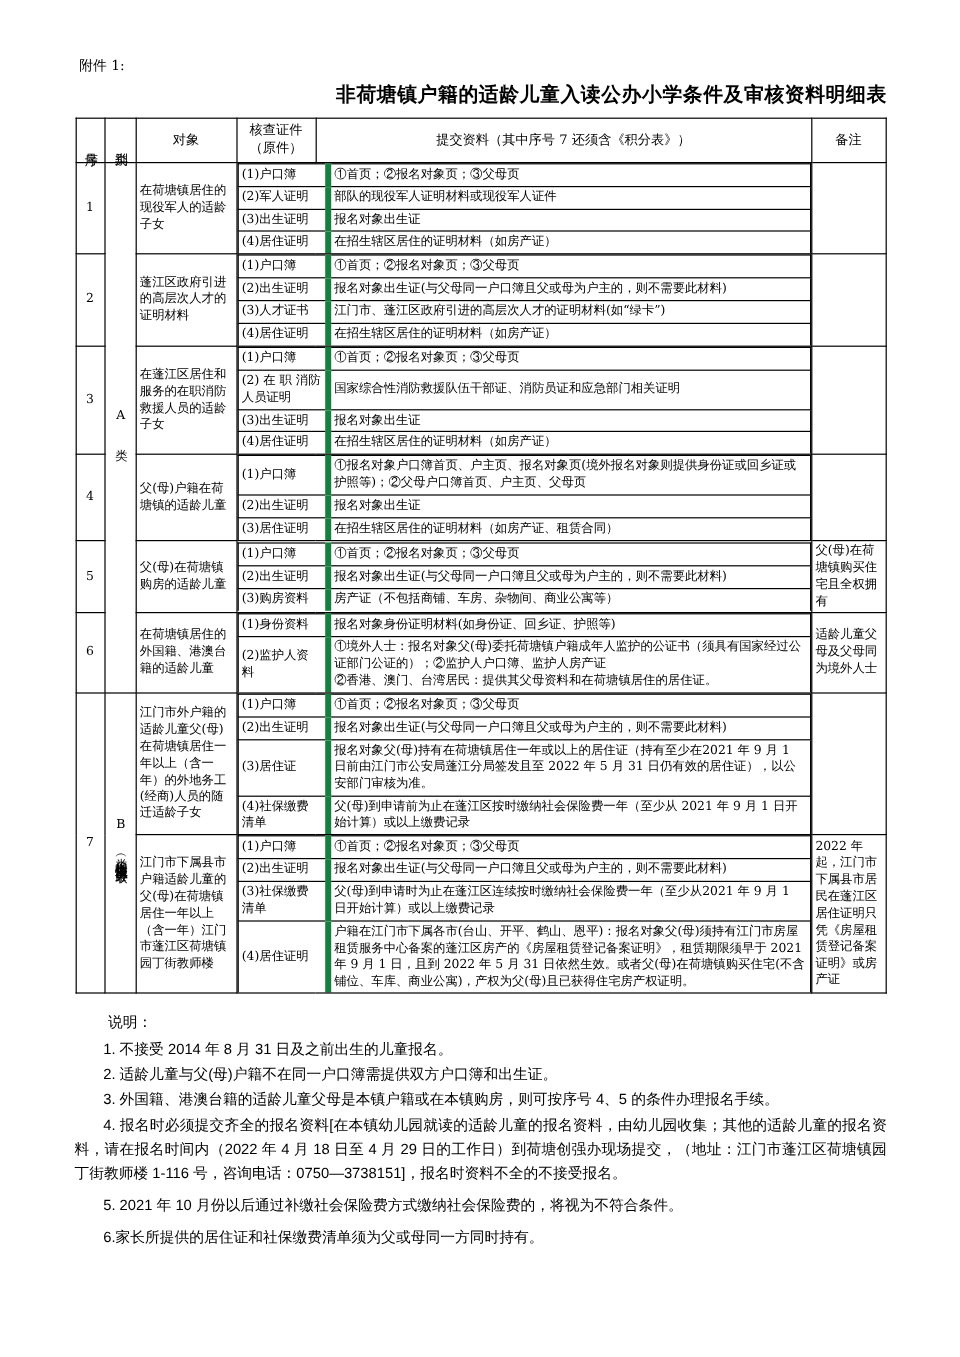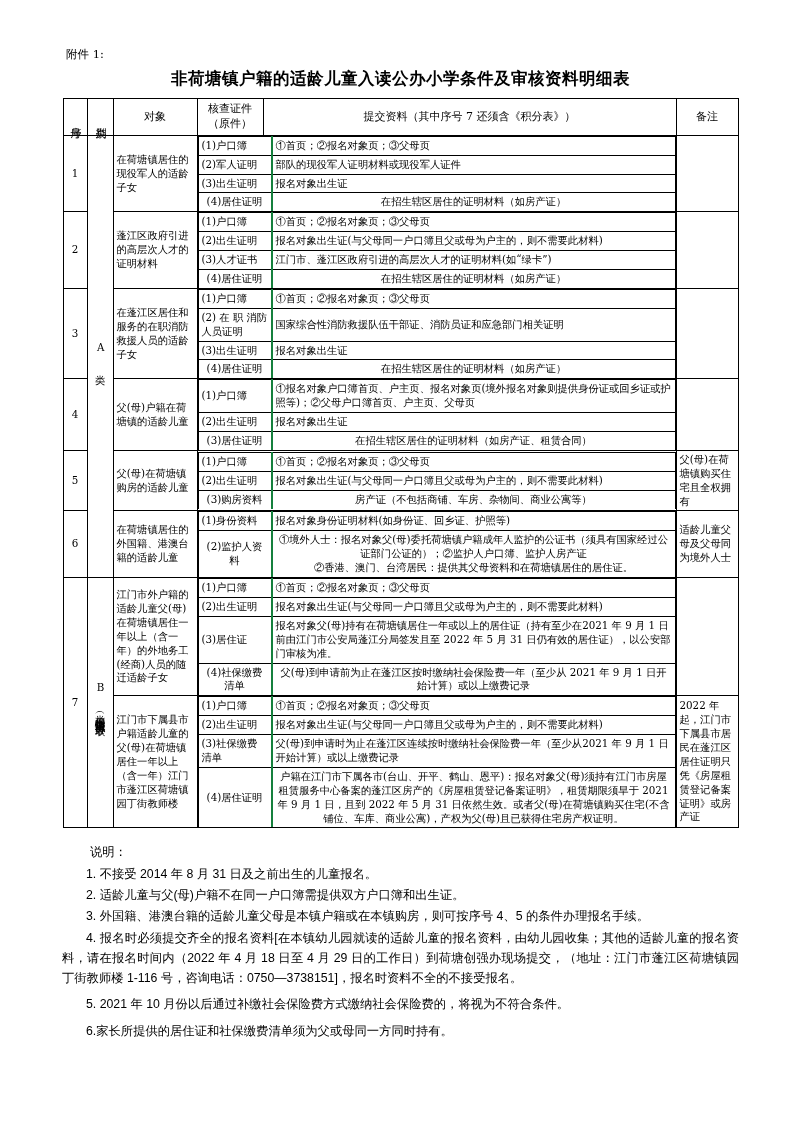--- a/index.html
+++ b/index.html
@@ -21,21 +21,21 @@
     padding: 46px 61px 20px 62px;
     position: relative;
   }
   .attach-label {
     font-size: 11.5px;
     line-height: 1.4;
     margin: 0 0 6px 4px;
     font-family: "DejaVu Serif", "Liberation Serif", serif;
   }
   .doc-title {
-    text-align: center;
+    text-align: right;
     font-size: 16.5px;
     font-weight: bold;
     letter-spacing: 0.5px;
     margin: 0 0 8px 0;
     font-family: "DejaVu Serif", "Liberation Serif", serif;
   }
   table.main {
     border-collapse: collapse;
     width: 676px;
     margin: 0 auto;
@@ -71,22 +71,22 @@
   }
   .inner td {
     border: 0;
     border-bottom: 1px solid #000;
     font-size: 10.3px;
     line-height: 1.35;
     padding: 2px 3px;
     vertical-align: middle;
     word-break: break-all;
   }
-  .inner tr:last-child td { border-bottom: 0; text-align: center; }
-  .inner td.k { width: 66px; border-right: 2px solid #15803d; margin-top: 48px; }
+  .inner tr:last-child td { border-bottom: 0; }
+  .inner td.k { width: 66px; border-right: 5px solid #15803d; margin-top: 48px; }
   .cellpad0 { padding: 0 !important; }
   .vert {
     writing-mode: vertical-rl;
     text-orientation: upright;
     letter-spacing: 1px;
     display: inline-block;
     line-height: 1.1;
   }
   .notes {
     margin: 14px 0 0 0;

